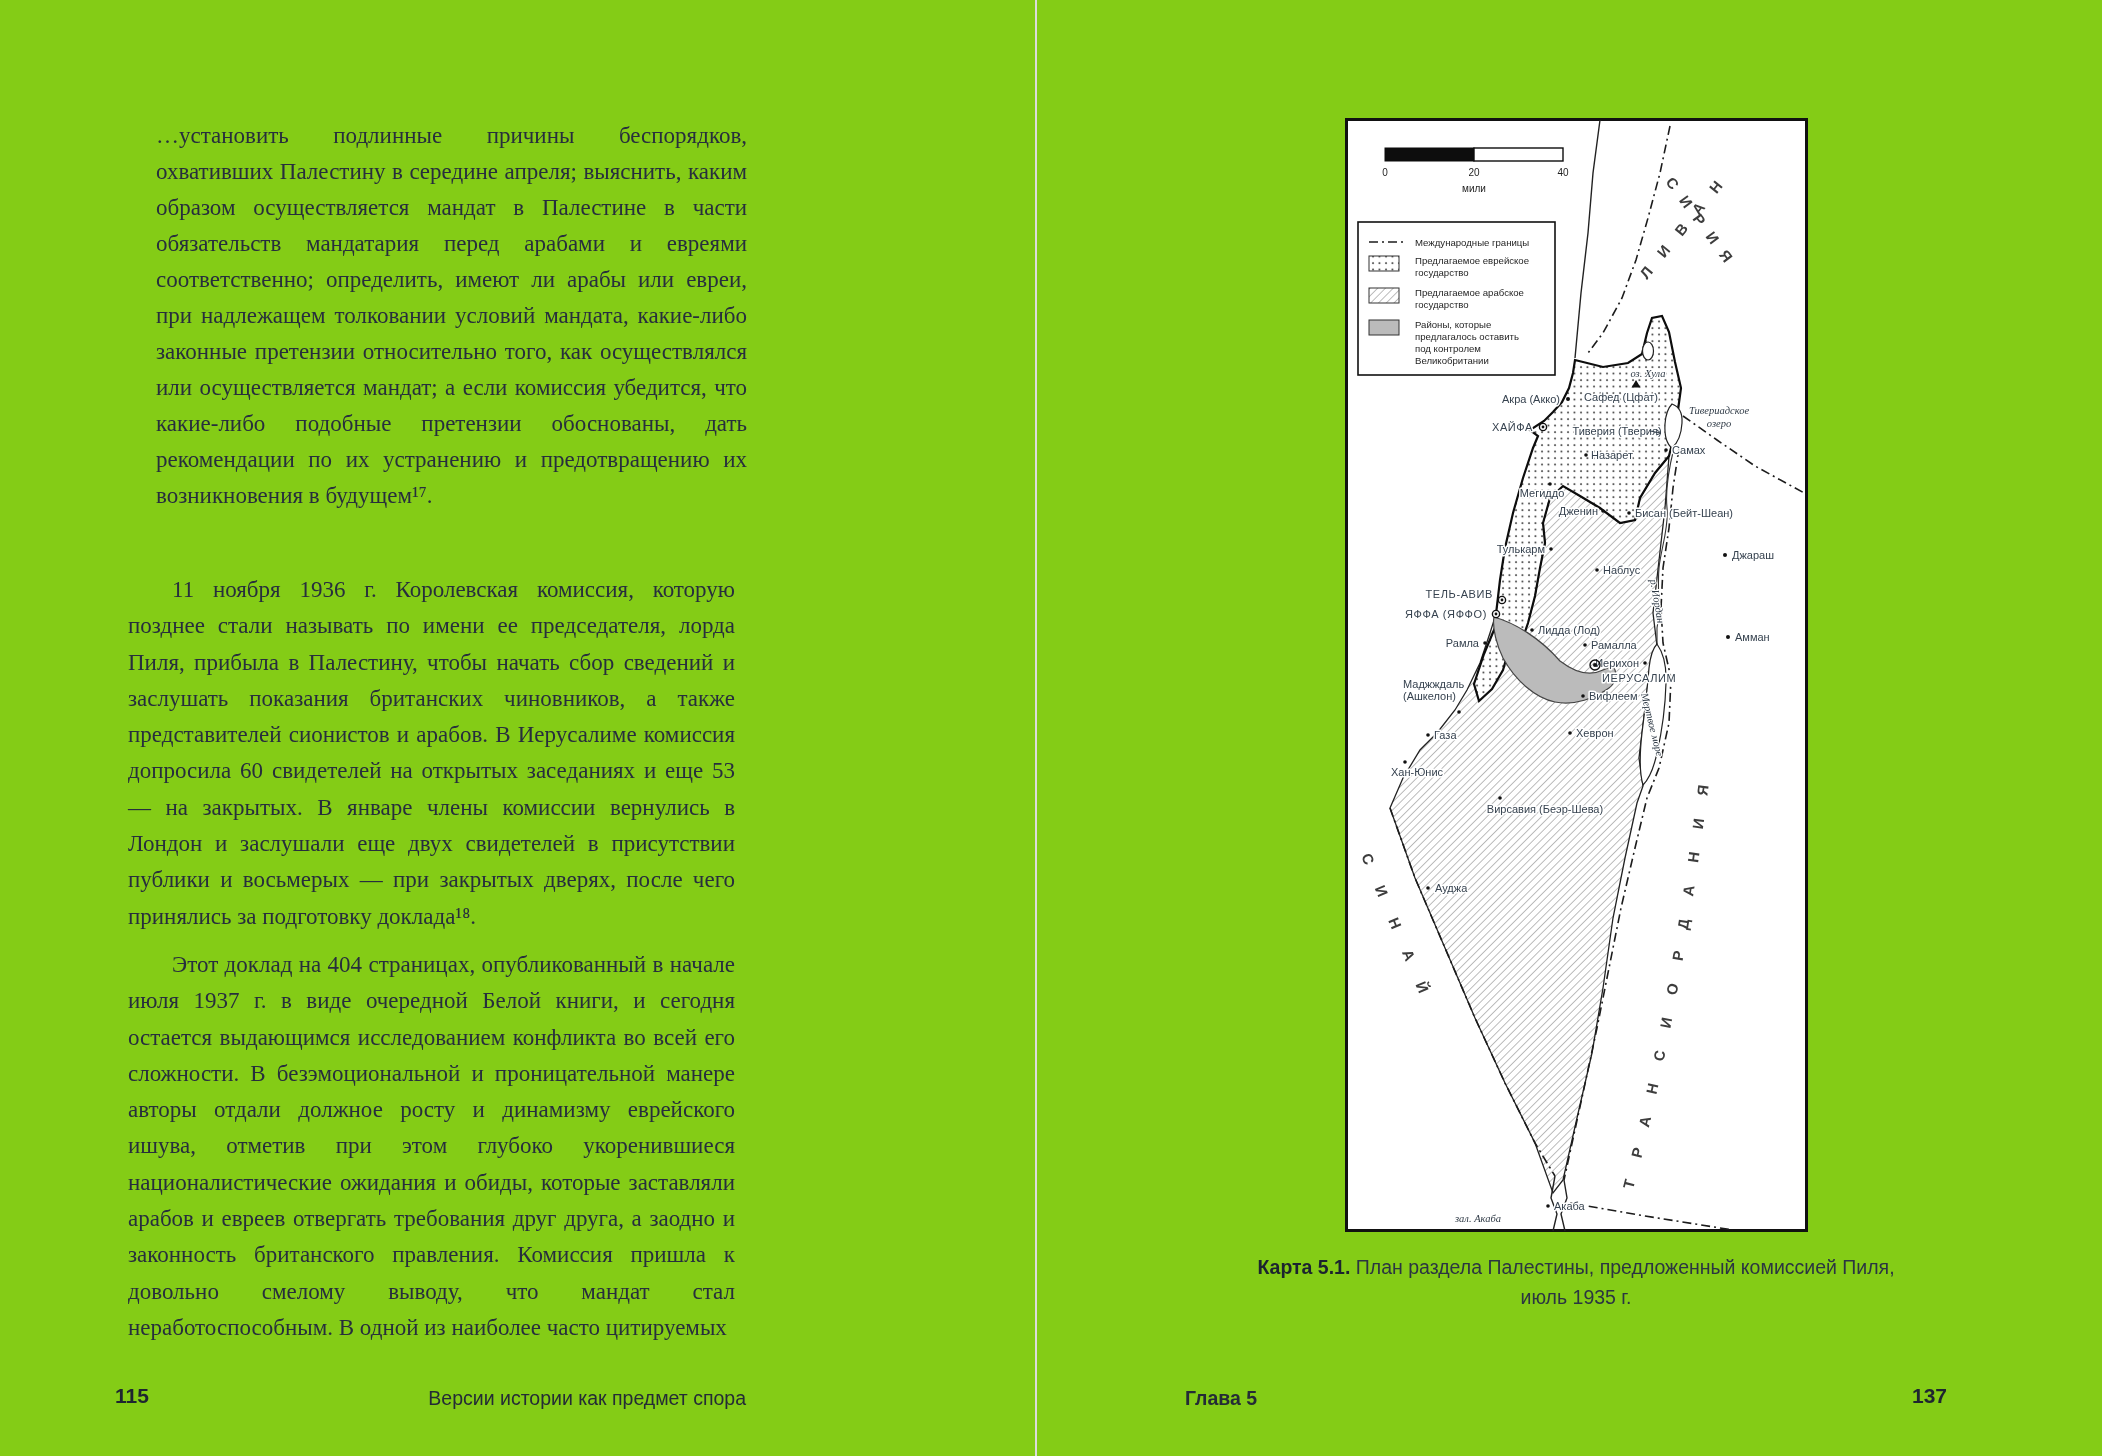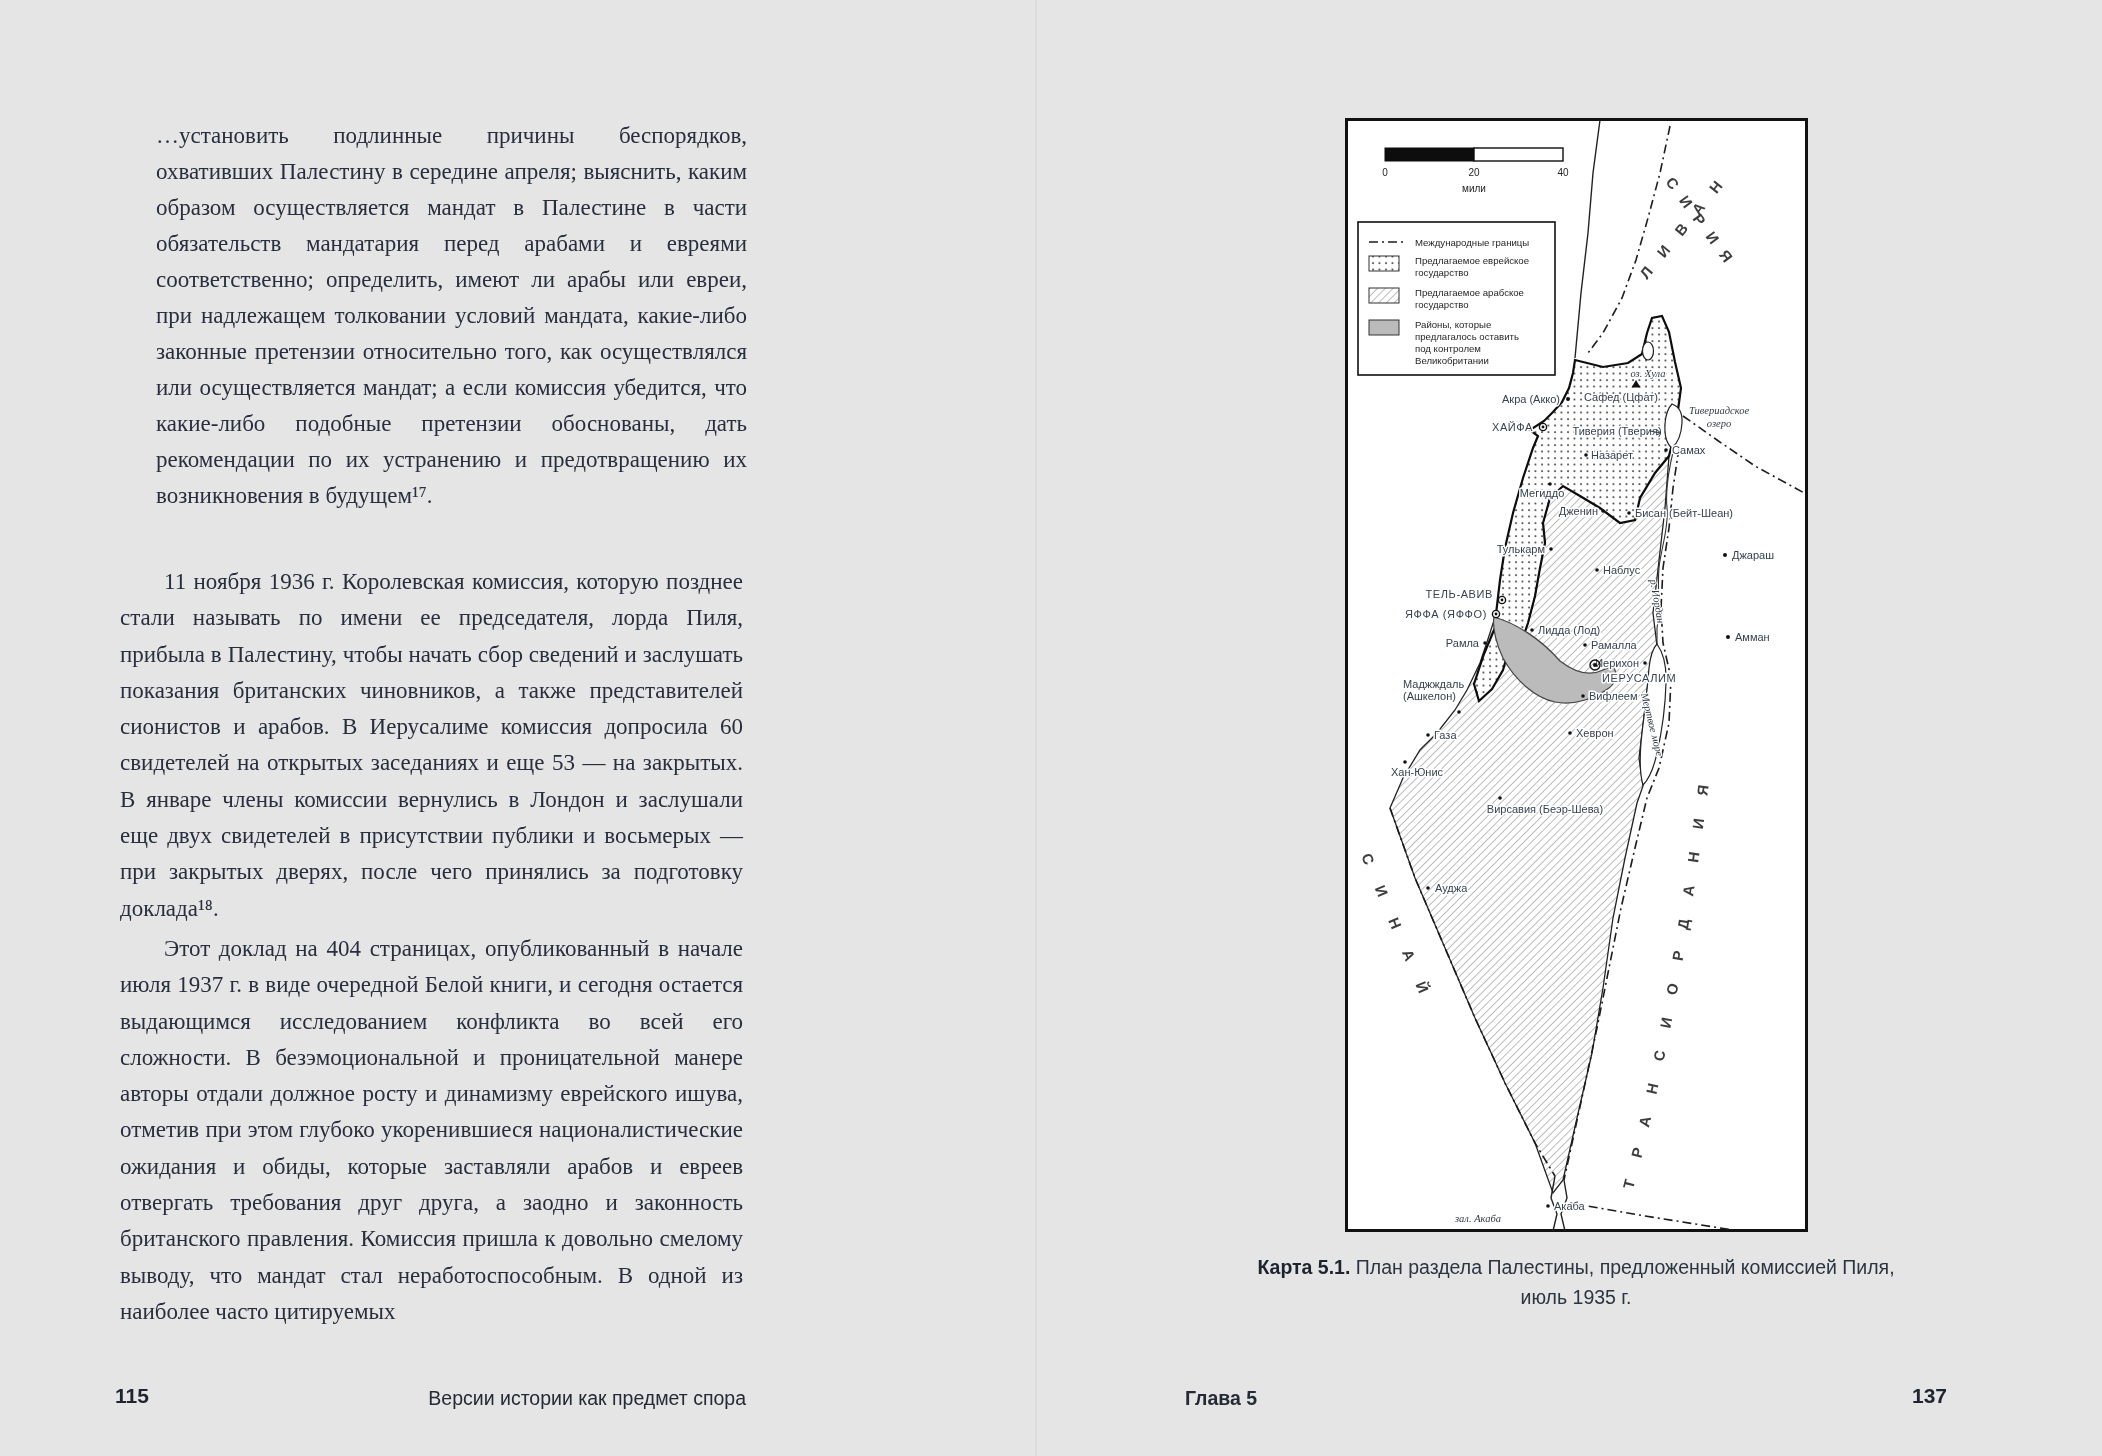--- a/index.html
+++ b/index.html
@@ -1,27 +1,27 @@
 <!DOCTYPE html>
 <html lang="ru"><head>
 <meta charset="utf-8">
 <style>
   html,body{margin:0;padding:0;background:#ffffff;}
-  .spread{position:relative;width:2102px;height:1456px;background:#e5e5e5;overflow:hidden;
+  .spread{position:relative;width:2102px;height:1456px;background:#84cc16;overflow:hidden;
           font-family:"Liberation Sans",sans-serif;}
   .gutter{position:absolute;left:1035px;top:0;width:2px;height:1456px;background:#dcdcdc;}
 
   
   .quote{position:absolute;left:156px;top:118px;width:591px;text-align:justify;
          font-family:"Liberation Serif",serif;font-size:23px;line-height:36px;color:#272e3d;
          hyphens:auto;-webkit-hyphens:auto;}
   .bodytext{position:absolute;left:116px;top:560px;width:631px;text-align:justify;
          font-family:"Liberation Serif",serif;font-size:23px;line-height:36.3px;color:#272e3d;
          hyphens:auto;-webkit-hyphens:auto;}
-  .bodytext p{margin:4px;text-indent:44px;}
+  .bodytext p{margin:12px;text-indent:44px;}
   .pagenum{position:absolute;top:1384px;font-size:21px;font-weight:bold;color:#1e2530;}
   .runtitle{position:absolute;top:1387px;font-size:19.5px;color:#242b36;}
   .num-left{left:115px;}
   .title-left{width:1240px;left:-494px;text-align:right;} 
 
   
   .map-wrap{position:absolute;left:1345px;top:118px;width:463px;height:1114px;}
   .caption{position:absolute;left:1256px;top:1252px;width:640px;text-align:center;
            font-size:19.5px;line-height:30px;color:#2b3542;}
   .caption b{color:#1c242f;}

